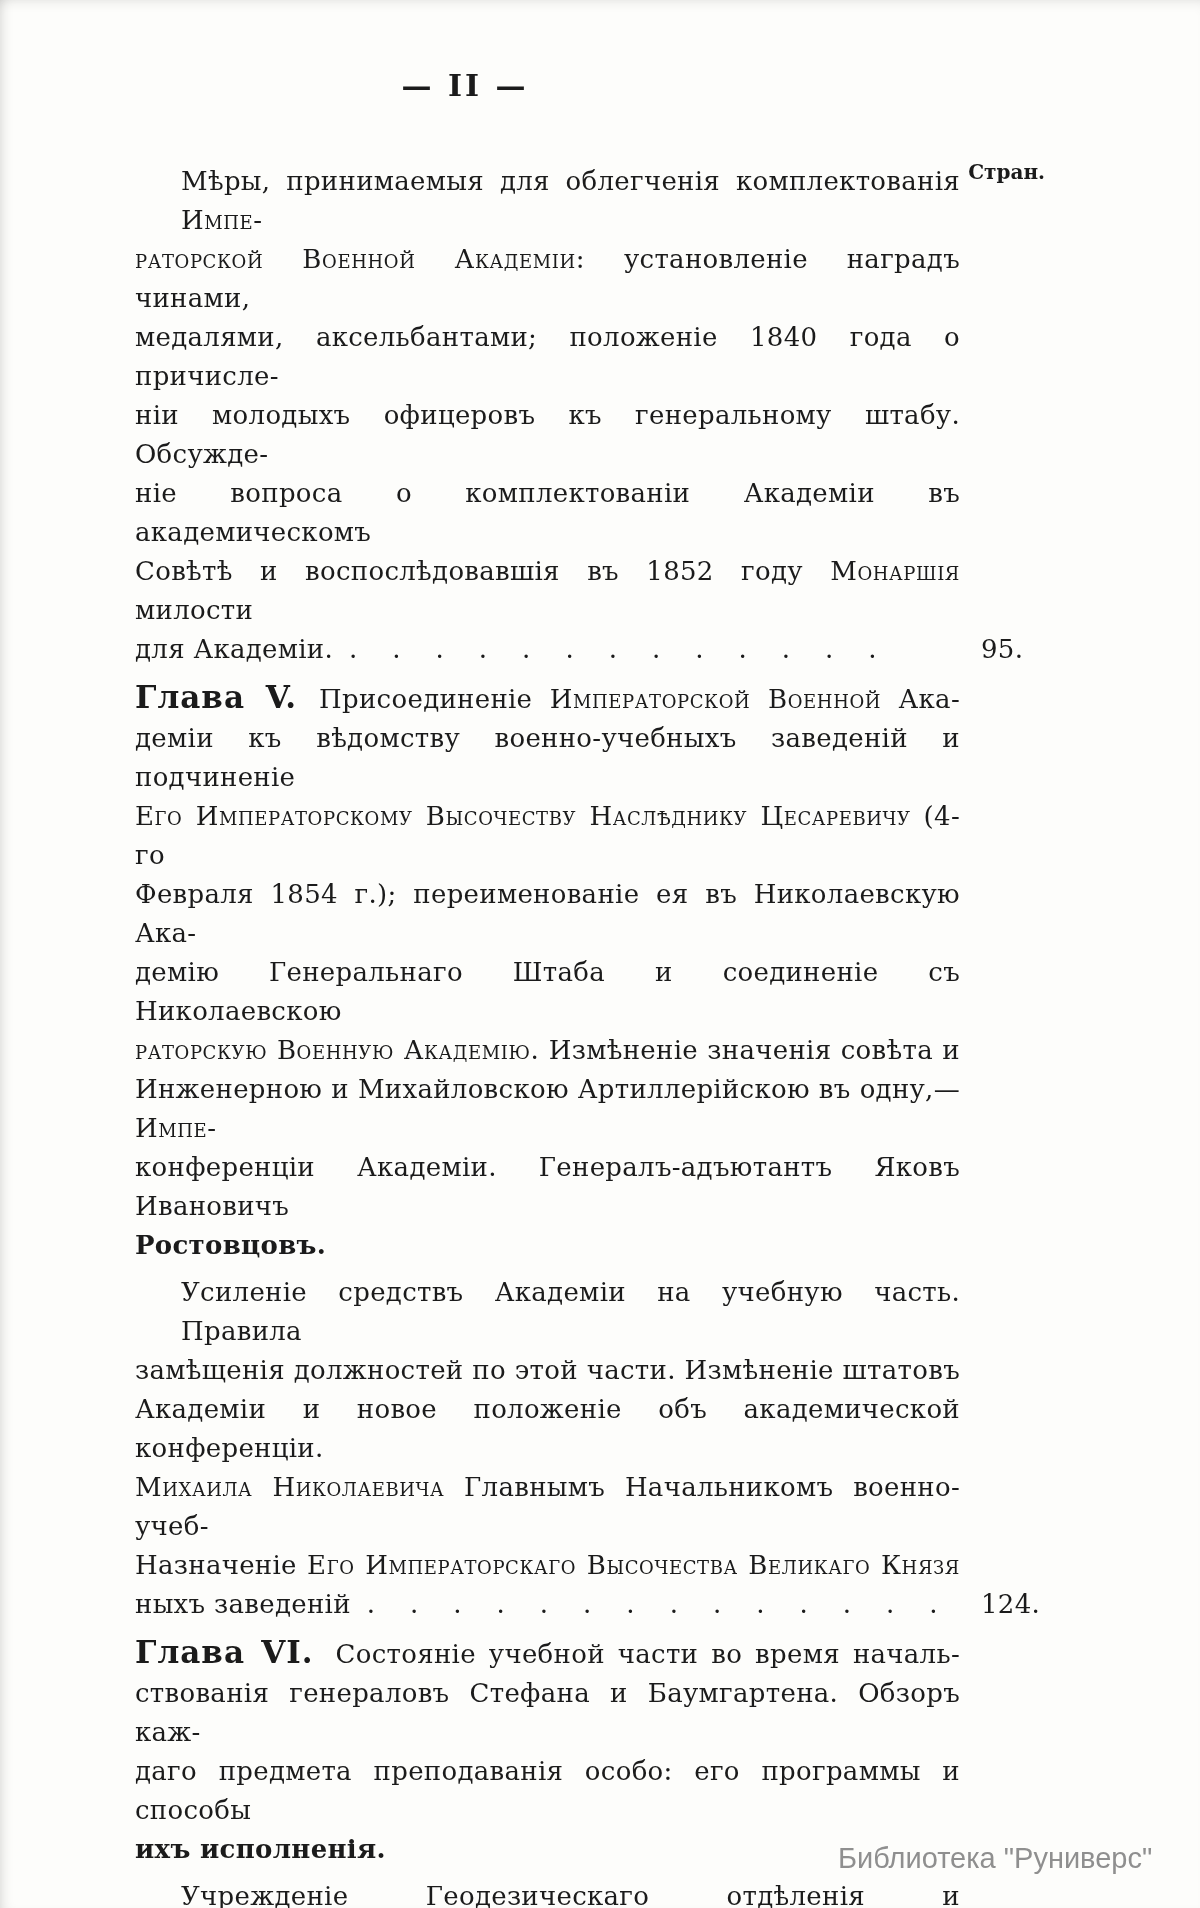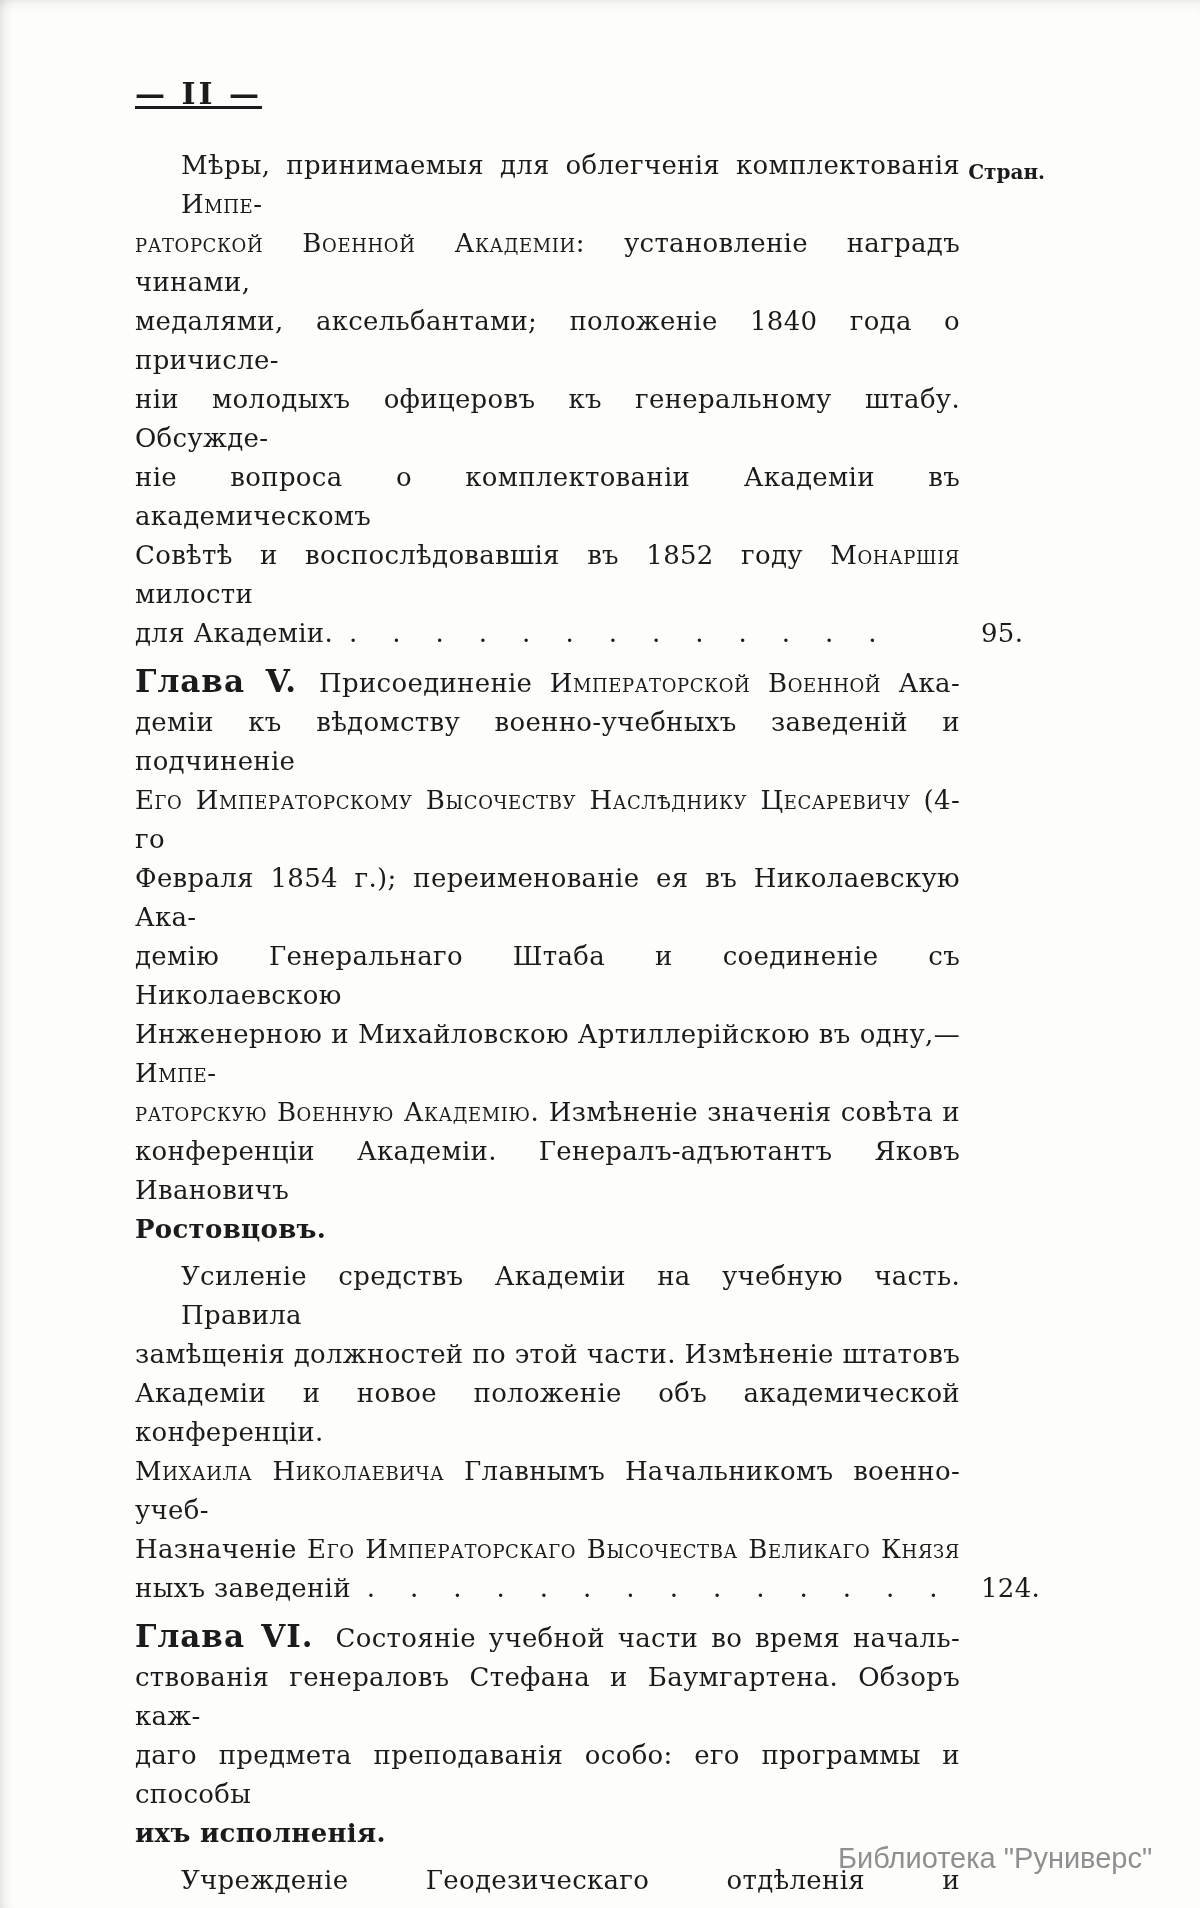--- a/index.html
+++ b/index.html
@@ -10,35 +10,34 @@
   }
   .sheet {
     position: relative;
     width: 1200px; height: 1908px;
     background: #fdfdfb;
     overflow: hidden;
     color: #1b1b1b;
     box-shadow: inset 10px 0 14px -10px rgba(0,0,0,0.18), inset 0 10px 14px -10px rgba(0,0,0,0.12);
   }
   .pageno {
-    position: absolute; top: 76px; left: 135px; width: 660px;
-    text-align: left; font-size: 30px; letter-spacing: 3px;
+    position: absolute; top: 68px; left: 135px; width: 660px;
+    text-align: center; font-size: 30px; letter-spacing: 3px;
     font-weight: bold;
-    text-decoration: underline;
   }
   .colhead {
     position: absolute; top: 160px; left: 945px; width: 100px;
     text-align: right; font-size: 20px; font-weight: bold;
   }
   .toc {
     position: absolute; top: 146px; left: 135px; width: 910px;
   }
   .para { margin-top: 8px; }
   .para.chapter { margin-top: 11px; }
-  .para:first-child { margin-top: 0; }
+  .para:first-child { margin-top: 16px; }
   .line {
     width: 825px;
     font-size: 26px; line-height: 39px;
     text-align: justify; text-align-last: justify;
     letter-spacing: 0.3px;
   }
   .line.indent { padding-left: 46px; box-sizing: border-box; }
   .line.noj { text-align-last: left; font-weight: bold; }
   .line.refline {
     display: flex; align-items: center;
@@ -82,22 +81,22 @@
           <span class="leader">.............</span>
           <span class="ref">95.</span>
         </div>
       </div>
       <div class="para chapter">
         <div class="line"><span class="head">Глава V.</span><span class="plain">Присоединеніе </span><span class="sc">Императорской Военной</span><span class="plain"> Ака-</span></div>
         <div class="line"><span class="plain">деміи къ вѣдомству военно-учебныхъ заведеній и подчиненіе</span></div>
         <div class="line"><span class="sc">Его Императорскому Высочеству Наслѣднику Цесаревичу</span><span class="plain"> (4-го</span></div>
         <div class="line"><span class="plain">Февраля 1854 г.); переименованіе ея въ Николаевскую Ака-</span></div>
         <div class="line"><span class="plain">демію Генеральнаго Штаба и соединеніе съ Николаевскою</span></div>
+        <div class="line"><span class="sc">раторскую Военную Академію.</span><span class="plain"> Измѣненіе значенія совѣта и</span></div>
         <div class="line"><span class="plain">Инженерною и Михайловскою Артиллерійскою въ одну,—</span><span class="sc">Импе-</span></div>
-        <div class="line"><span class="sc">раторскую Военную Академію.</span><span class="plain"> Измѣненіе значенія совѣта и</span></div>
         <div class="line"><span class="plain">конференціи Академіи. Генералъ-адъютантъ Яковъ Ивановичъ</span></div>
         <div class="line noj"><span class="plain">Ростовцовъ.</span></div>
       </div>
       <div class="para">
         <div class="line indent"><span class="plain">Усиленіе средствъ Академіи на учебную часть. Правила</span></div>
         <div class="line"><span class="plain">замѣщенія должностей по этой части. Измѣненіе штатовъ</span></div>
         <div class="line"><span class="plain">Академіи и новое положеніе объ академической конференціи.</span></div>
         <div class="line"><span class="sc">Михаила Николаевича</span><span class="plain"> Главнымъ Начальникомъ военно-учеб-</span></div>
         <div class="line"><span class="plain">Назначеніе </span><span class="sc">Его Императорскаго Высочества Великаго Князя</span></div>
         <div class="line refline">

